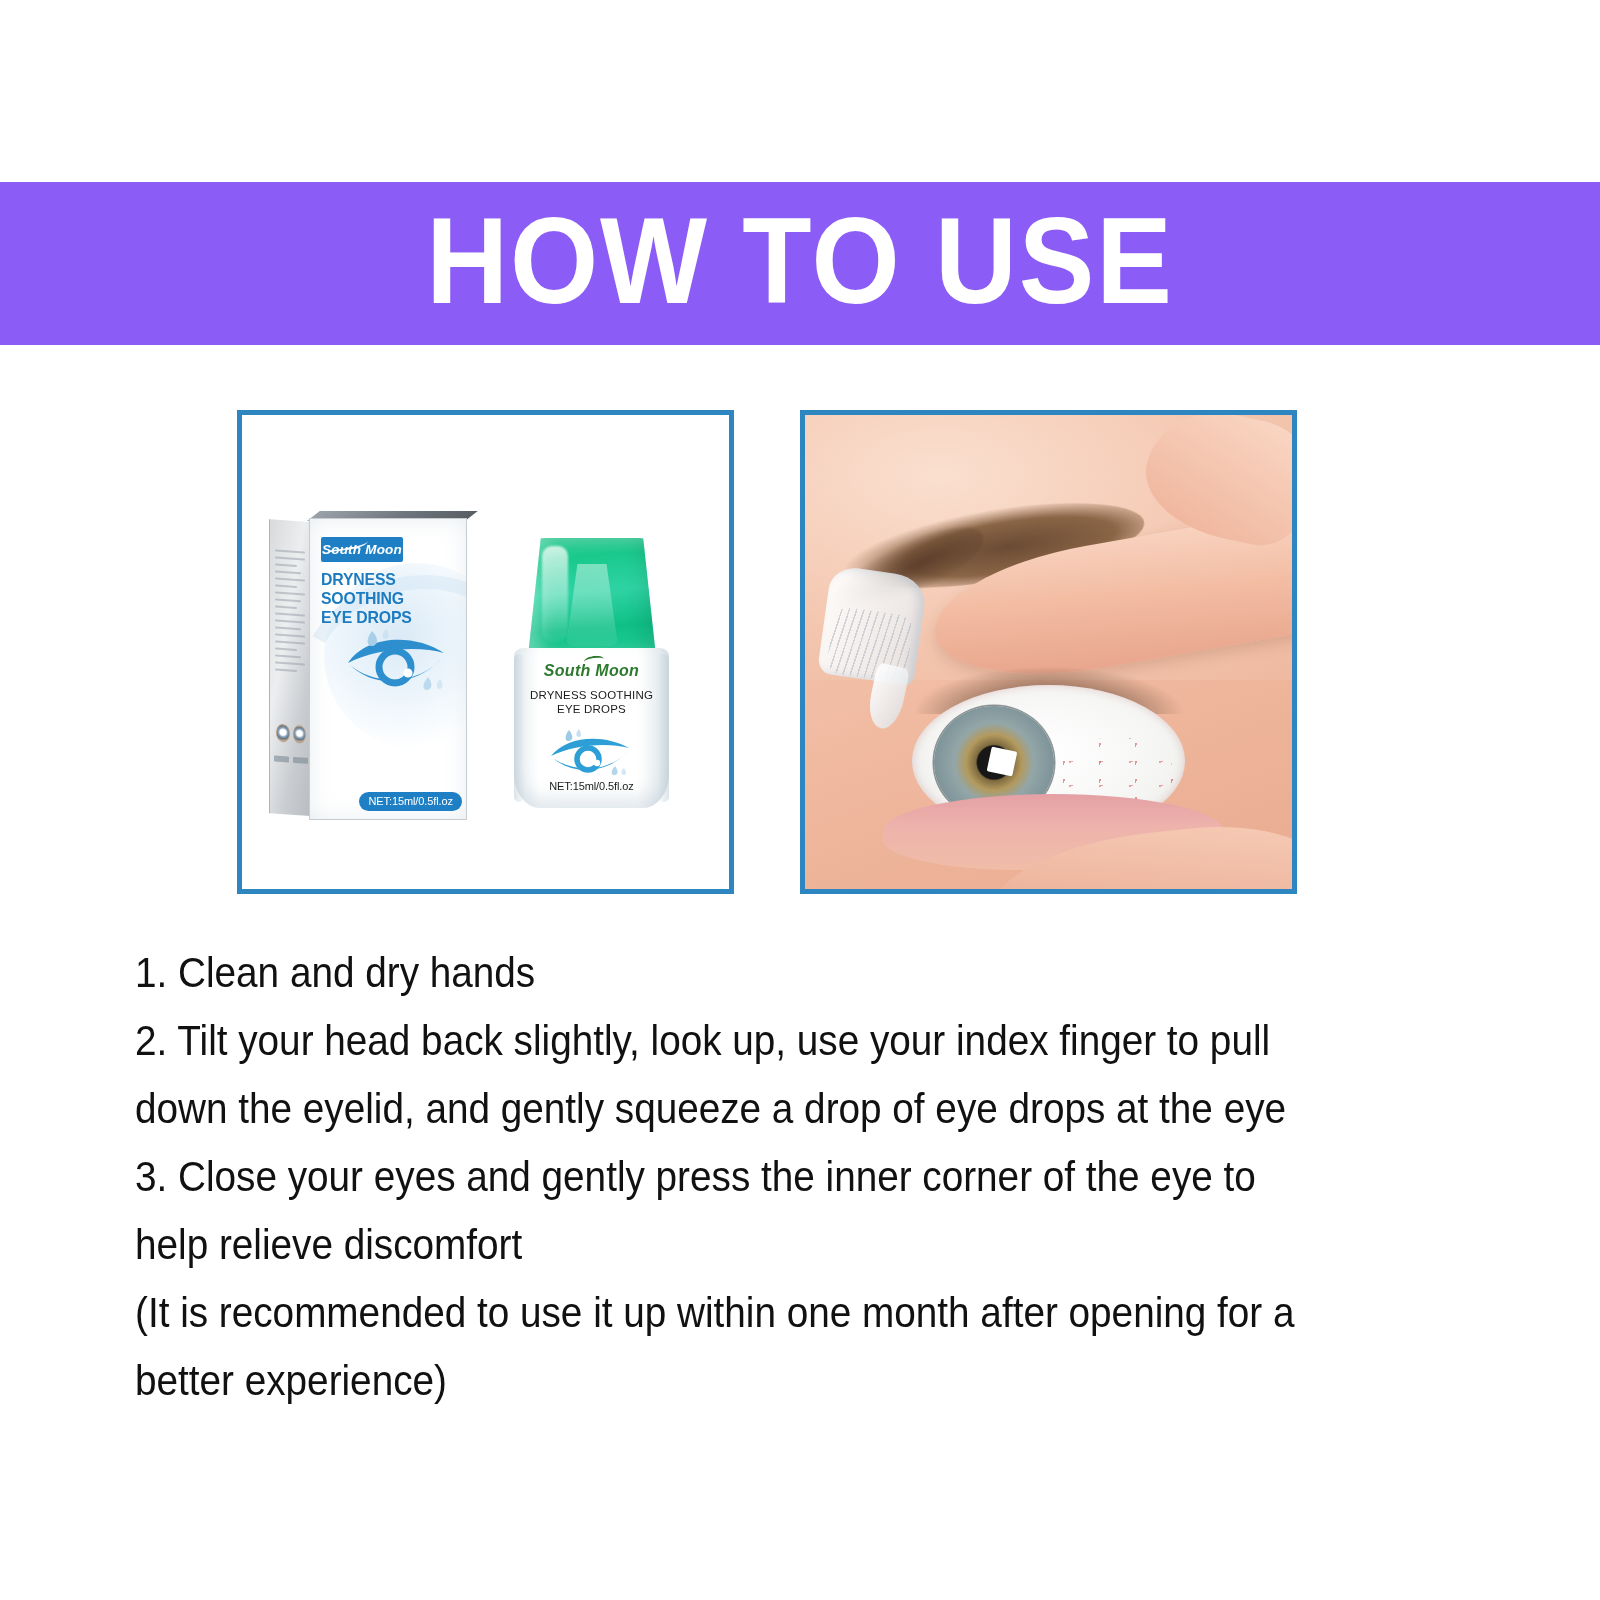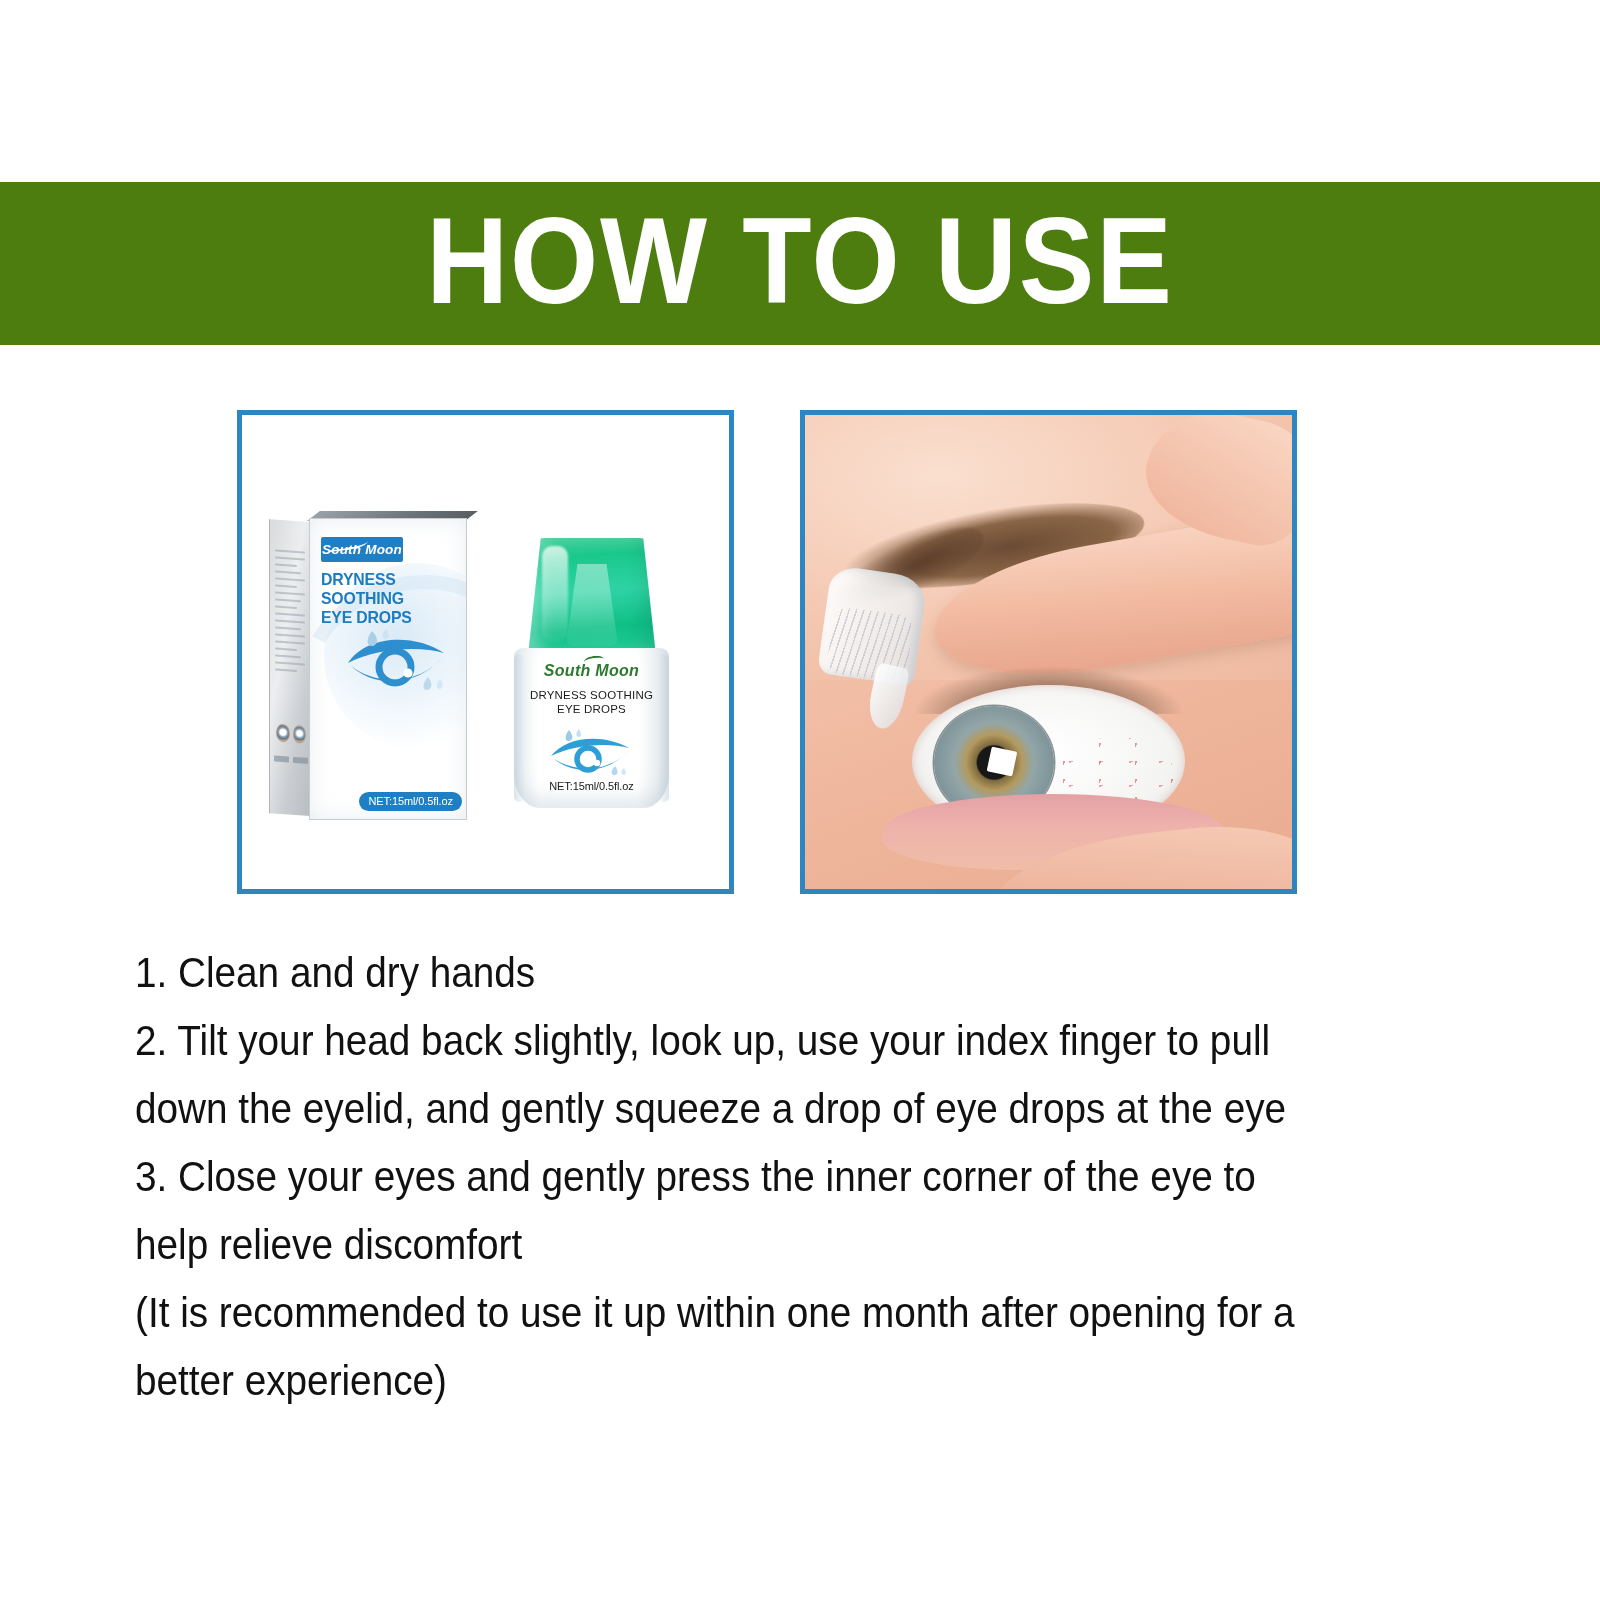--- a/index.html
+++ b/index.html
@@ -9,21 +9,21 @@
     background:#ffffff;
     font-family:"Liberation Sans","DejaVu Sans",sans-serif;
     overflow:hidden;
     position:relative;
   }
   .page{position:relative;width:1600px;height:1600px;background:#fff;}
 
   
   .banner{
     position:absolute;left:0;top:182px;width:1600px;height:163px;
-    background:#4d7c0f;
+    background:#8b5cf6;
   }
   .banner-title{
     position:absolute;left:0;top:0;width:1600px;height:163px;
     display:flex;align-items:center;justify-content:center;
     color:#ffffff;
     font-family:"Liberation Sans","DejaVu Sans",sans-serif;
     font-weight:bold;
     font-size:122px;
     letter-spacing:2px;
     transform:scaleX(0.93);

